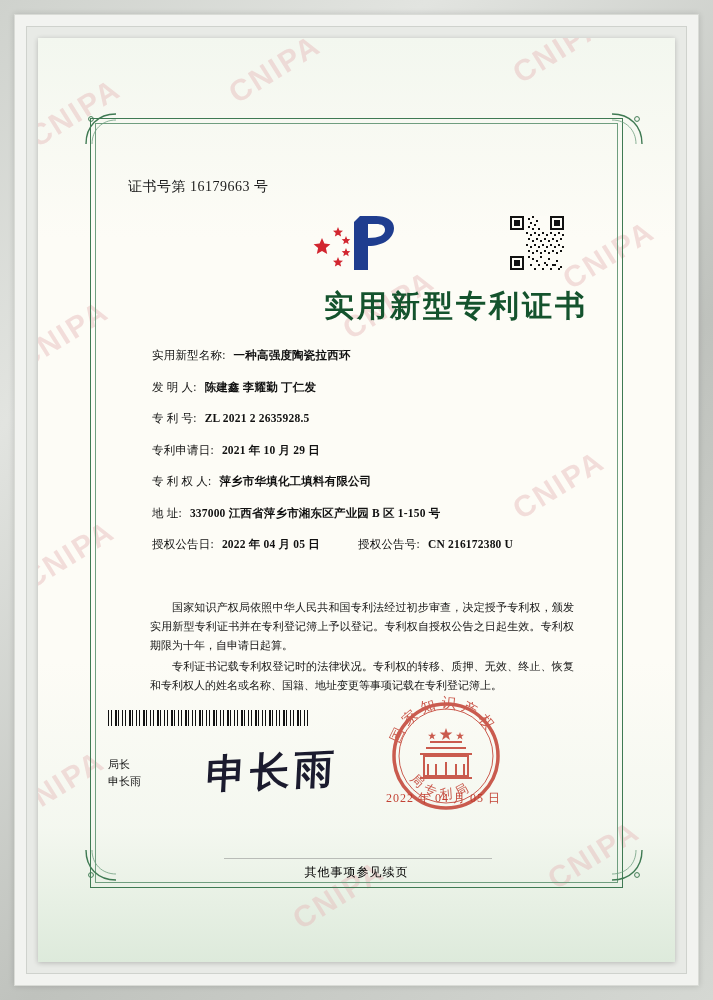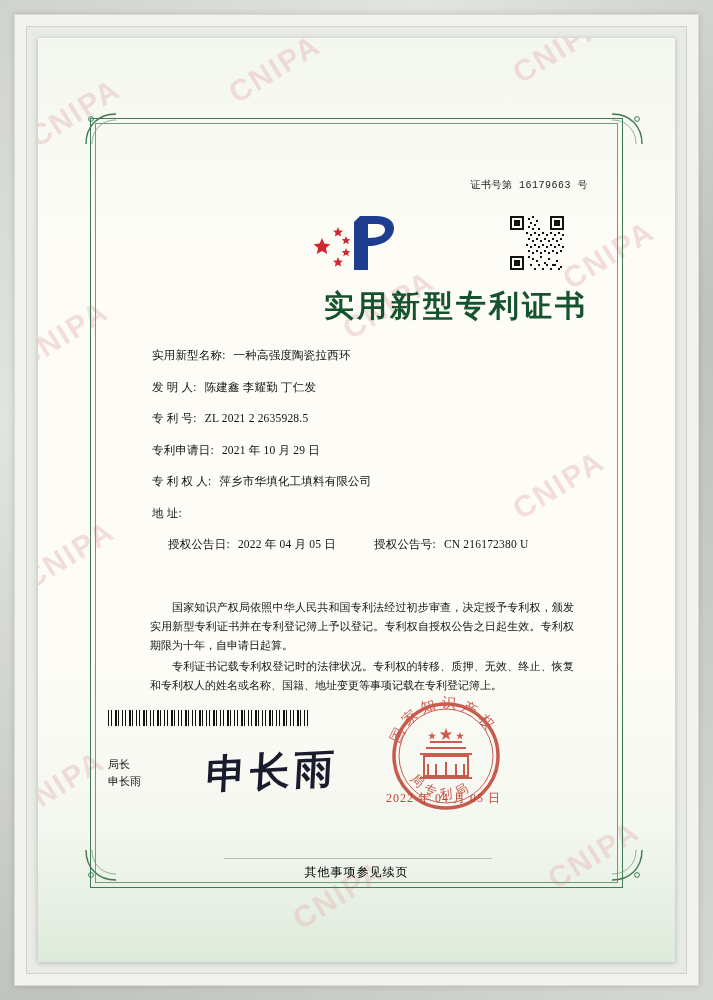--- a/index.html
+++ b/index.html
@@ -81,25 +81,24 @@
   .c-tr { left: 572px; top: 74px; transform: scaleX(-1); }
   .c-bl { left: 46px; top: 810px; transform: scaleY(-1); }
   .c-br { left: 572px; top: 810px; transform: scale(-1,-1); }
 
   
   .content {
     position: absolute;
     left: 90px; top: 140px; width: 460px;
   }
   .cert-no {
-    font-size: 10px;
+    font-size: 14px;
     color: #1a1a1a;
     letter-spacing: 0.5px;
-    font-family: Liberation Mono, monospace;
-    text-align: right;
+    font-family: Liberation Serif, serif;
   }
   .qr {
     position: absolute;
     right: 24px; top: 38px;
     width: 54px; height: 54px;
   }
   
   .logo {
     position: absolute;
     left: 50%; top: 30px;
@@ -130,22 +129,23 @@
   }
   .flabel {
     flex: 0 0 auto;
     letter-spacing: 0.2px;
     white-space: nowrap;
   }
   .fval {
     margin-left: 8px;
     letter-spacing: 0.2px;
     white-space: nowrap;
-  }
-  .frow-two { justify-content: flex-start; margin-left: 16px; }
+    font-weight: bold;
+  }
+  .frow-two { justify-content: flex-start; }
   .grant-right { margin-left: 38px; display:flex; align-items:baseline;}
   
   .paras {
     position: absolute;
     left: 22px; right: 14px; top: 420px;
     font-size: 11px;
     line-height: 1.72;
     color: #141414;
     text-align: justify;
   }
@@ -394,20 +394,21 @@
         <div class="frow">
           <span class="flabel">专利申请日:</span>
           <span class="fval">2021 年 10 月 29 日</span>
         </div>
         <div class="frow">
           <span class="flabel">专 利 权 人:</span>
           <span class="fval">萍乡市华填化工填料有限公司</span>
         </div>
         <div class="frow">
           <span class="flabel">地      址:</span>
+          <span class="fval">337000 江西省萍乡市湘东区产业园 B 区 1-150 号</span>
         </div>
         <div class="frow frow-two">
           <span class="flabel">授权公告日:</span>
           <span class="fval">2022 年 04 月 05 日</span>
           <span class="grant-right">
             <span class="flabel">授权公告号:</span>
             <span class="fval">CN 216172380 U</span>
           </span>
         </div>
       </div>

